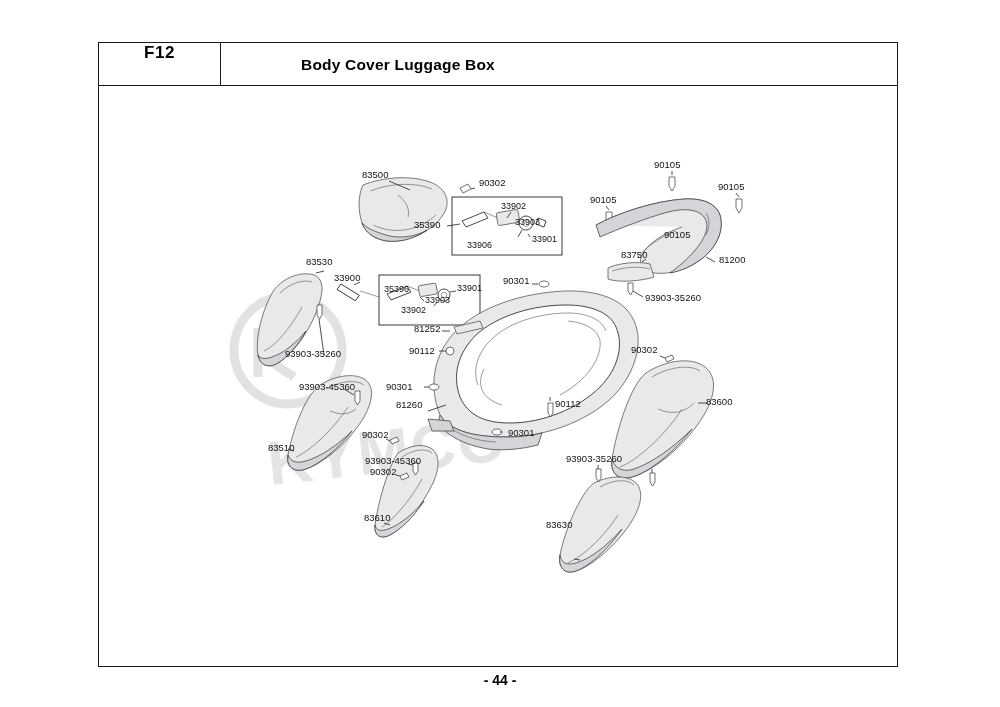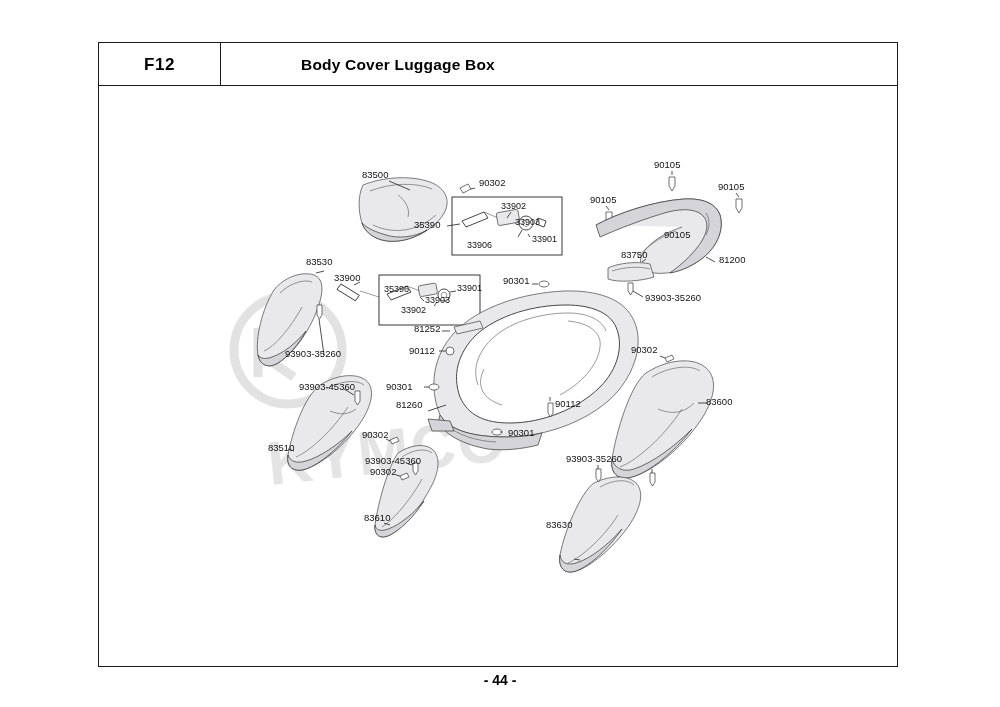--- a/index.html
+++ b/index.html
@@ -42,21 +42,21 @@
     border-bottom: 1.5px solid #1a1a1a;
   }
   #code-cell {
     position: absolute;
     left: 0; top: 0;
     width: 122px;
     height: 43px;
     box-sizing: border-box;
     border-right: 1.5px solid #1a1a1a;
     display: flex;
-    align-items: center;
+    align-items: flex-start;
     justify-content: center;
   }
   #code-cell .code-text {
     font-size: 17px;
     font-weight: bold;
     color: #000;
     letter-spacing: 0.5px;
   }
   #title-cell {
     position: absolute;

